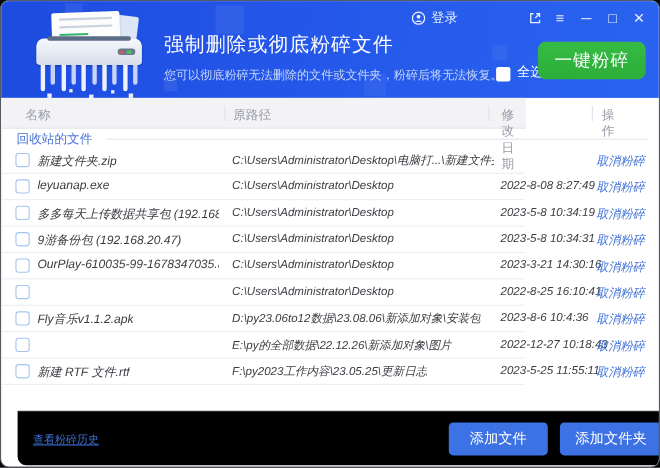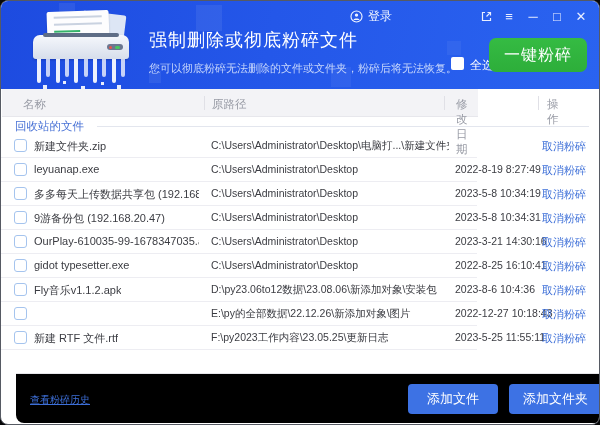--- a/index.html
+++ b/index.html
@@ -43,27 +43,27 @@
   .sh-strips b:nth-child(odd) { height:24px; }
   .sh-strips b:nth-child(even){ height:18px; background:rgba(255,255,255,0.75); }
   .sh-dot { position:absolute; width:4px; height:4px; background:#fff; opacity:.9; }
 
   .header-title { position:absolute; left:148px; top:27px; color:#ffffff;
     font-size:18px; font-weight:normal; letter-spacing:1px; }
   .header-sub { position:absolute; left:148px; top:60px; color:#c6d6fb; font-size:11px; }
 
   
   .topbar { position:absolute; right:10px; top:7px; display:flex; align-items:center; gap:8px; }
-  .login { display:flex; align-items:center; gap:5px; margin-right:80px; cursor:pointer; }
+  .login { display:flex; align-items:center; gap:5px; margin-right:56px; cursor:pointer; }
   .login .txt { color:#eef3ff; font-size:12px; }
   .tb-icon { color:#e9eeff; font-size:13px; line-height:14px; width:16px; text-align:center; cursor:pointer; }
   .tb-min { font-weight:bold; }
   .tb-svg { width:13px; height:13px; display:block; }
 
-  .select-all { position:absolute; left:450px; top:56px; display:flex; align-items:flex-start; gap:6px; }
+  .select-all { position:absolute; left:450px; top:56px; display:flex; align-items:flex-end; gap:6px; }
   .sa-box { width:13px; height:13px; background:#fff; border-radius:2px; display:inline-block; }
   .sa-label { color:#ffffff; font-size:12px; }
 
   .shred-btn { position:absolute; left:488px; top:37px; width:98px; height:34px;
     background:linear-gradient(#35bb43,#2dae3a); border:none; border-radius:7px;
     color:#fff; font-size:16px; letter-spacing:1px; cursor:pointer;
     font-family:inherit; }
 
   
   .thead { position:absolute; left:1px; top:88px; width:476px; height:28px;
@@ -71,21 +71,21 @@
   .th { position:absolute; top:8px; font-size:11.5px; color:#989ba5; }
   .th.c1 { left:21px; } .th.c2 { left:210px; } .th.c3 { left:454px; } .th.c4 { left:545px; }
   .th-div { position:absolute; top:7px; width:1px; height:14px; background:#e0e0e6; }
   .th-div.v1 { left:202px; } .th-div.v2 { left:442px; } .th-div.v3 { left:536px; }
 
   .section-row { position:absolute; left:0; top:117px; width:600px; height:16px; }
   .section-label { position:absolute; left:14px; top:1px; font-size:11.5px; color:#4a73d6; }
   .section-line { position:absolute; left:96px; right:12px; top:8px; height:1px; background:#e3e6ee; }
 
   .rows { position:absolute; left:0; top:133px; width:600px; }
-  .row { position:relative; width:476px; height:24px; border-bottom:1px solid #ededf2; }
+  .row { position:relative; width:476px; height:24px; border-bottom:1px solid #ededf2;font-style:italic; }
   .cb { position:absolute; left:13px; top:5px; width:13px; height:13px;
     border:1px solid #a5c4ee; border-radius:3px; background:#fff; cursor:pointer; }
   .cell { position:absolute; top:5px; font-size:11px; color:#3b3c42; white-space:nowrap; }
   .cell.name { left:33px; max-width:165px; overflow:hidden; }
   .cell.path { left:210px; max-width:238px; overflow:hidden; font-size:10.5px; }
   .cell.date { left:454px; font-size:10.5px; }
   .cell.action { left:541px; color:#3d6fd8; cursor:pointer; text-decoration:none; font-size:11px; }
 
   
   .footer { position:absolute; left:15px; bottom:1px; width:598px; height:50px;
@@ -190,21 +190,21 @@
     <div class="row">
         <span class="cb"></span>
         <span class="cell name">新建文件夹.zip</span>
         <span class="cell path">C:\Users\Administrator\Desktop\电脑打...\新建文件夹</span>
         <a class="cell action">取消粉碎</a>
       </div>
       <div class="row">
         <span class="cb"></span>
         <span class="cell name">leyuanap.exe</span>
         <span class="cell path">C:\Users\Administrator\Desktop</span>
-        <span class="cell date">2022-8-19 8:27:49</span>
+        <span class="cell date">2022-8-08 8:27:49</span>
         <a class="cell action">取消粉碎</a>
       </div>
       <div class="row">
         <span class="cb"></span>
         <span class="cell name">多多每天上传数据共享包 (192.168.20.47)</span>
         <span class="cell path">C:\Users\Administrator\Desktop</span>
         <span class="cell date">2023-5-8 10:34:19</span>
         <a class="cell action">取消粉碎</a>
       </div>
       <div class="row">
@@ -216,21 +216,20 @@
       </div>
       <div class="row">
         <span class="cb"></span>
         <span class="cell name">OurPlay-610035-99-1678347035.apk</span>
         <span class="cell path">C:\Users\Administrator\Desktop</span>
         <span class="cell date">2023-3-21 14:30:16</span>
         <a class="cell action">取消粉碎</a>
       </div>
       <div class="row">
         <span class="cb"></span>
-        <span class="cell name">gidot typesetter.exe</span>
         <span class="cell path">C:\Users\Administrator\Desktop</span>
         <span class="cell date">2022-8-25 16:10:41</span>
         <a class="cell action">取消粉碎</a>
       </div>
       <div class="row">
         <span class="cb"></span>
         <span class="cell name">Fly音乐v1.1.2.apk</span>
         <span class="cell path">D:\py23.06to12数据\23.08.06\新添加对象\安装包</span>
         <span class="cell date">2023-8-6 10:4:36</span>
         <a class="cell action">取消粉碎</a>

